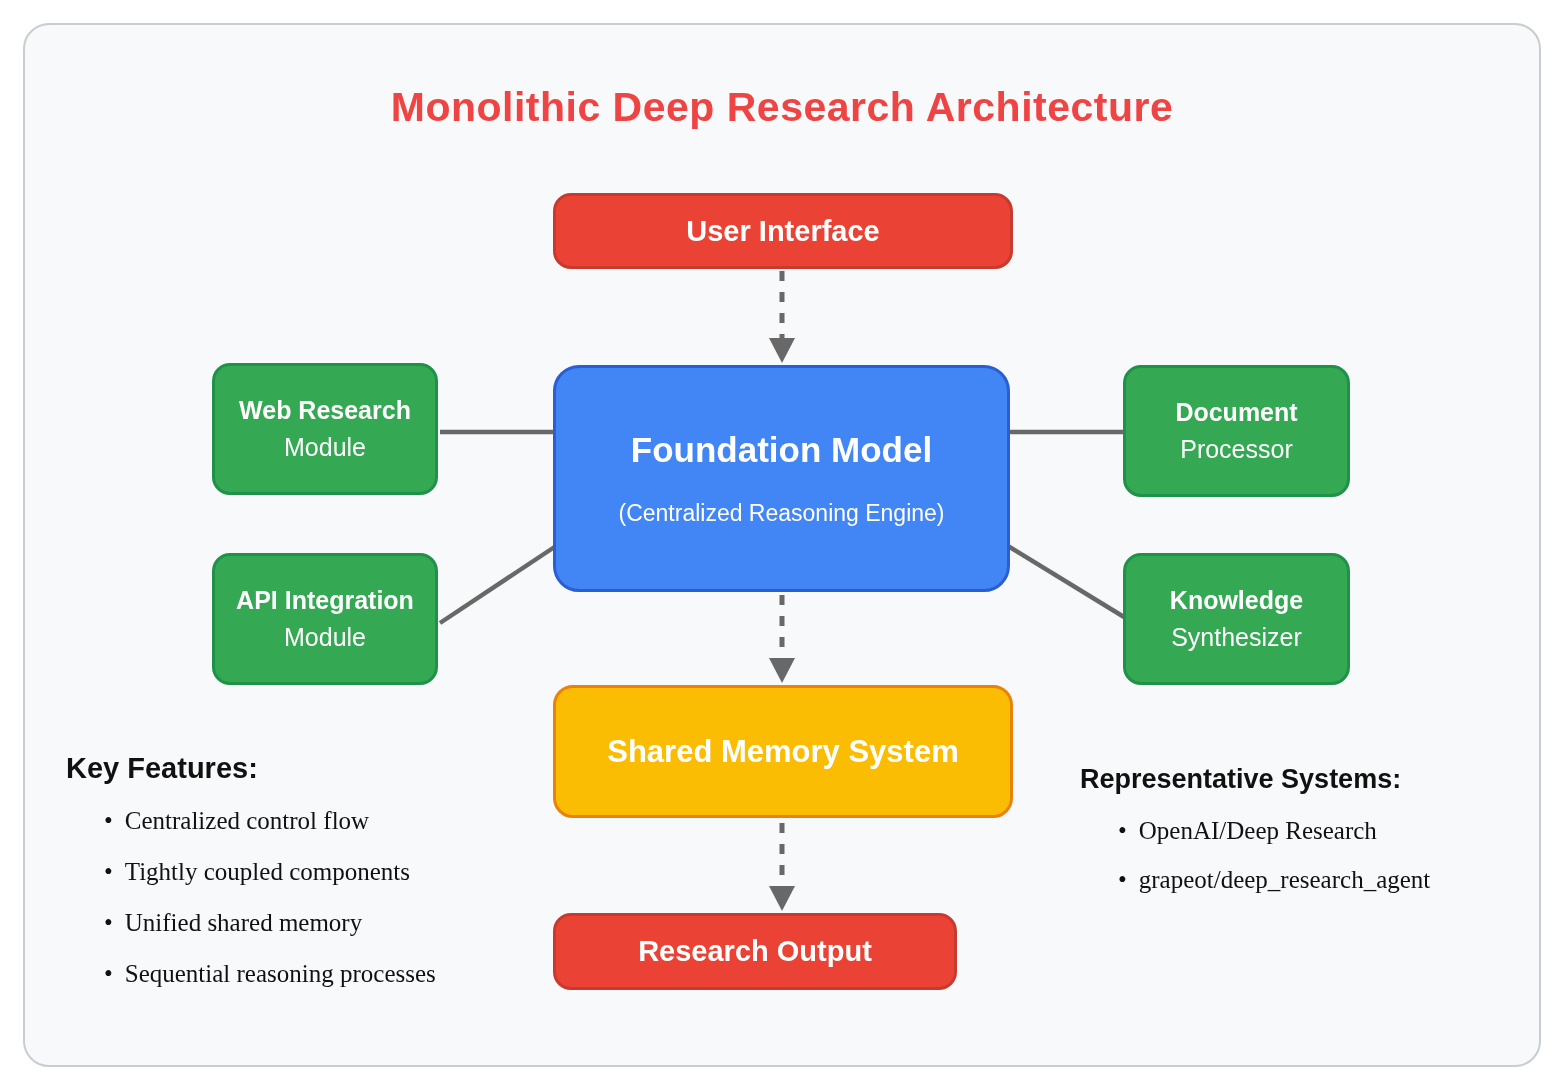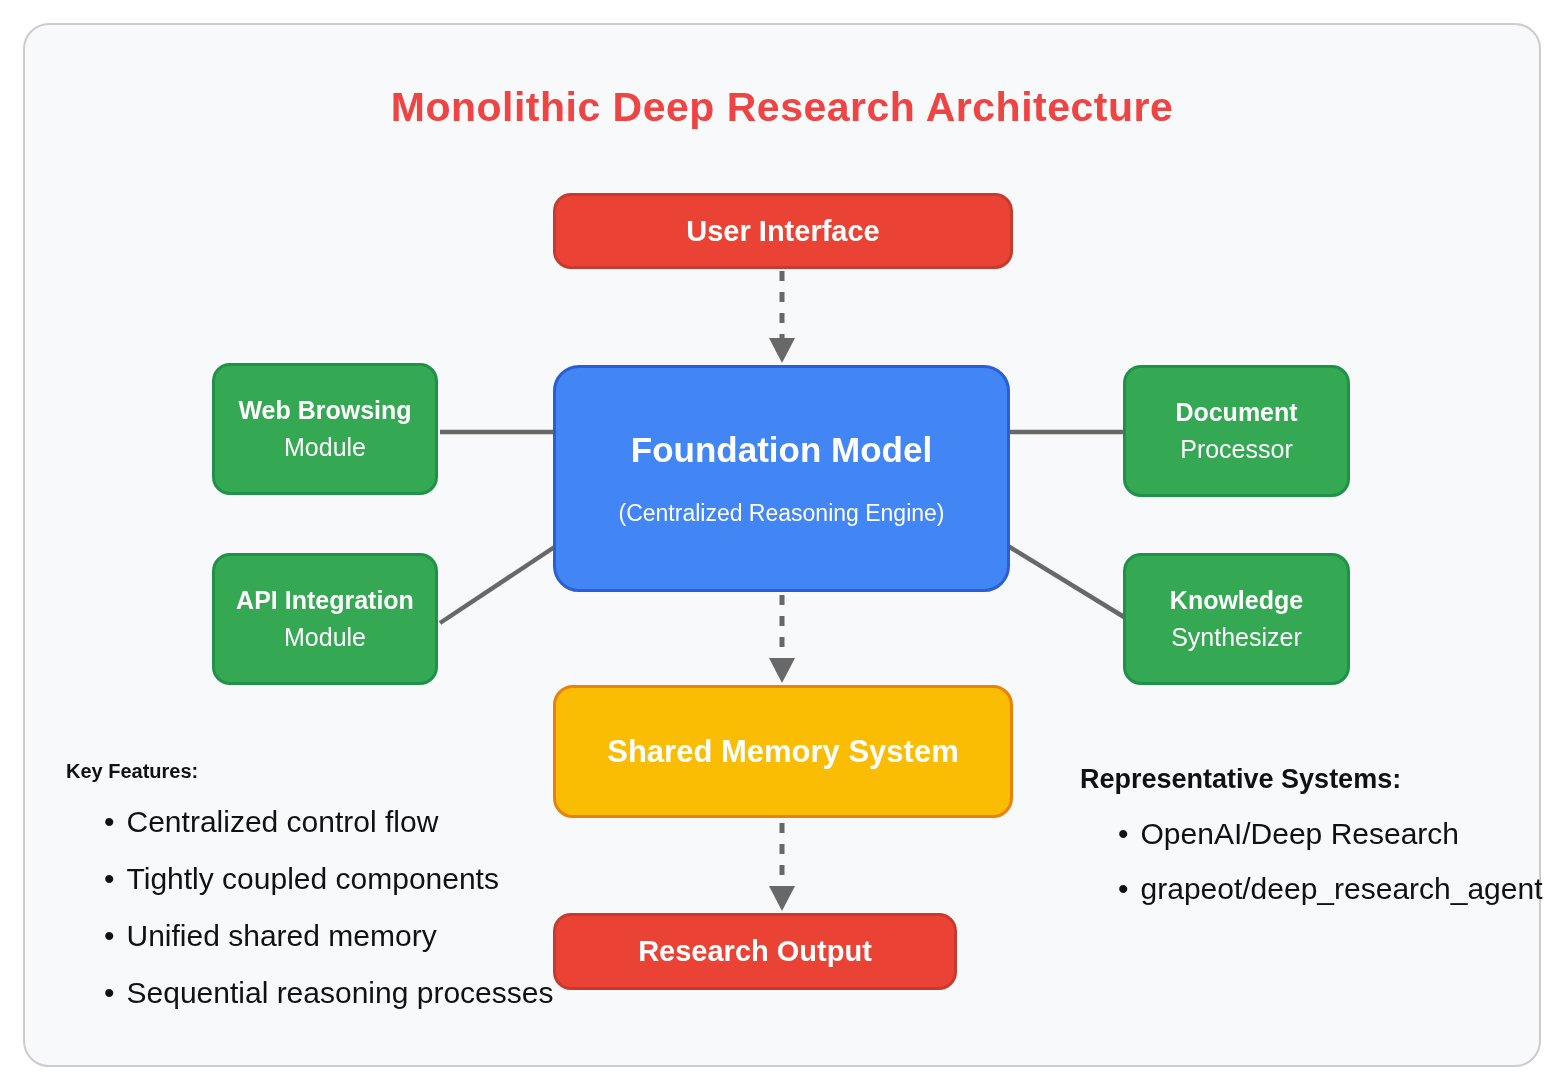--- a/index.html
+++ b/index.html
@@ -38,24 +38,24 @@
   .lbl-lg{font-size:29px;font-weight:bold;}
   .lbl-fm{font-size:35px;font-weight:bold;}
   .lbl-fm-sub{font-size:23px;font-weight:normal;margin-top:30px;}
   .lbl-sms{font-size:31px;font-weight:bold;}
   .node-green .line1{font-size:25px;font-weight:bold;line-height:1.5;}
   .node-green .line2{font-size:25px;font-weight:normal;line-height:1.5;}
 
   .textblock{position:absolute;color:#111111;}
   .tb-left{left:66px;top:752px;}
   .tb-right{left:1080px;top:764px;}
-  .tb-heading-lg{font-size:20px;font-weight:bold;margin-top:8px;}
+  .tb-heading-lg{font-size:29px;font-weight:bold;}
   .tb-heading-md{font-size:27px;font-weight:bold;}
   .tb-list{list-style:none;margin:22px 0 0 0;padding:0 0 0 38px;}
-  .tb-list li{font-size:30px;margin-bottom:23px;white-space:nowrap;}
+  .tb-list li{font-size:25px;margin-bottom:23px;white-space:nowrap;font-family:Liberation Serif, serif;}
   .tb-list li::before{content:"\2022";margin-right:12px;}
   .tb-right .tb-list li{margin-bottom:21px;}
 </style>
 </head>
 <body>
 
 <div class="stage">
   <div class="card"></div>
 
   <svg class="connector-layer" width="1564" height="1092" viewBox="0 0 1564 1092" xmlns="http://www.w3.org/2000/svg">
@@ -78,21 +78,21 @@
   <div class="node node-red n-ui">
     <div class="lbl-lg">User Interface</div>
   </div>
 
   <div class="node node-blue n-fm">
     <div class="lbl-fm">Foundation Model</div>
     <div class="lbl-fm-sub">(Centralized Reasoning Engine)</div>
   </div>
 
   <div class="node node-green n-wb">
-    <div class="line1">Web Browsing</div>
+    <div class="line1">Web Research</div>
     <div class="line2">Module</div>
   </div>
 
   <div class="node node-green n-api">
     <div class="line1">API Integration</div>
     <div class="line2">Module</div>
   </div>
 
   <div class="node node-green n-doc">
     <div class="line1">Document</div>

